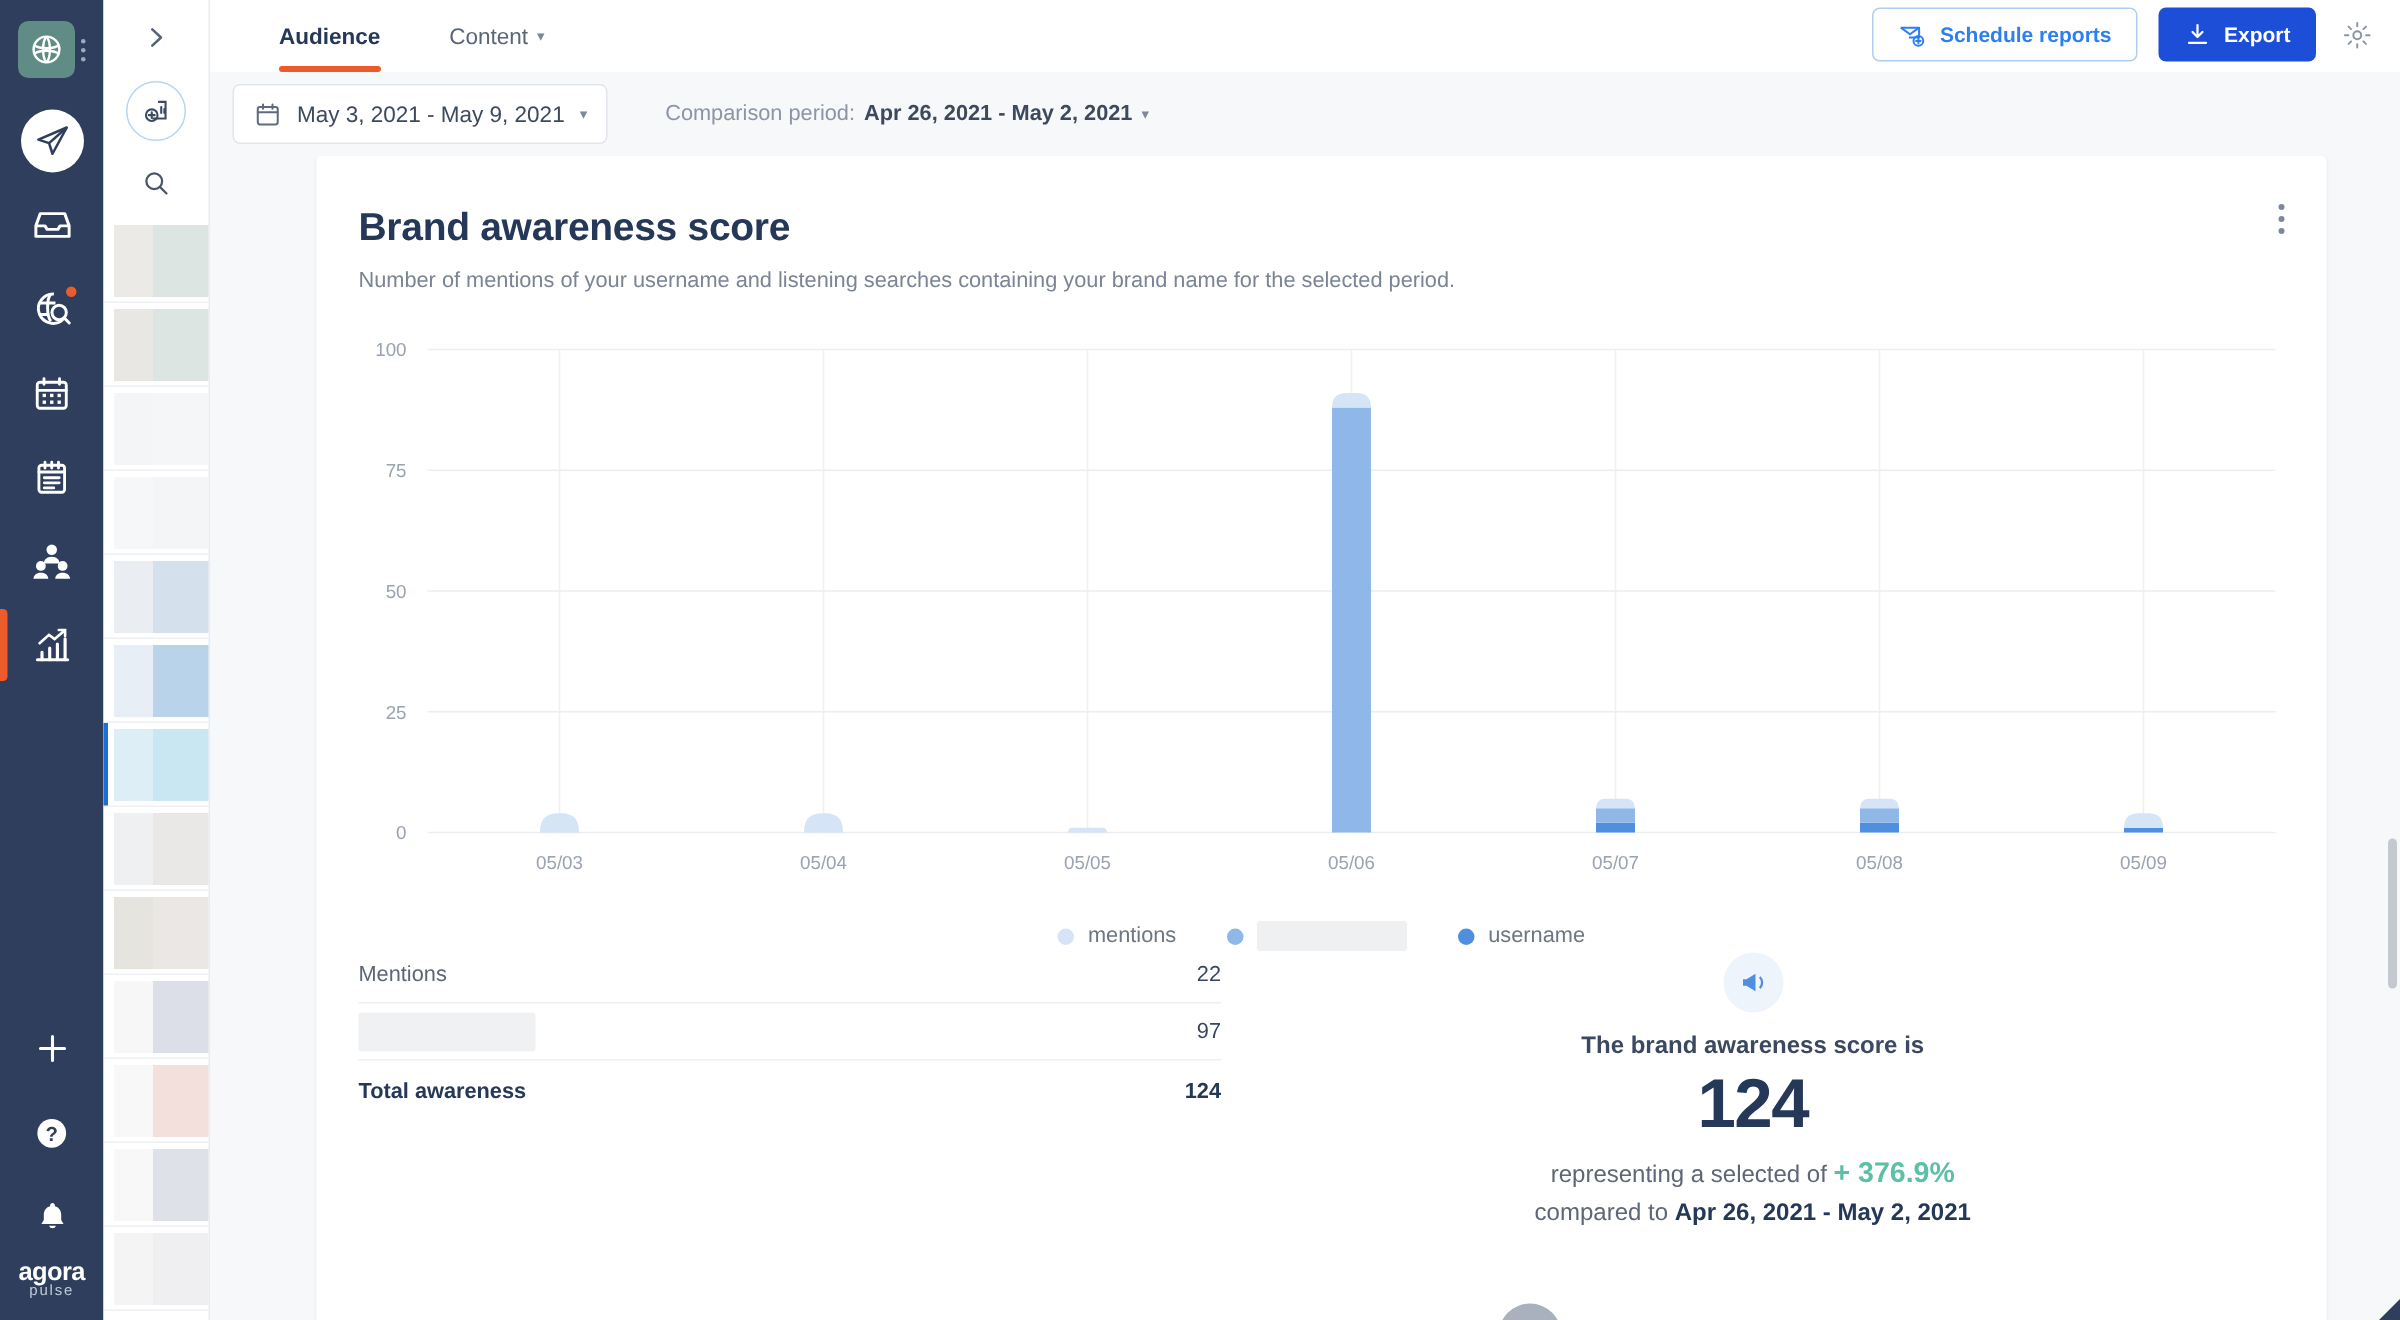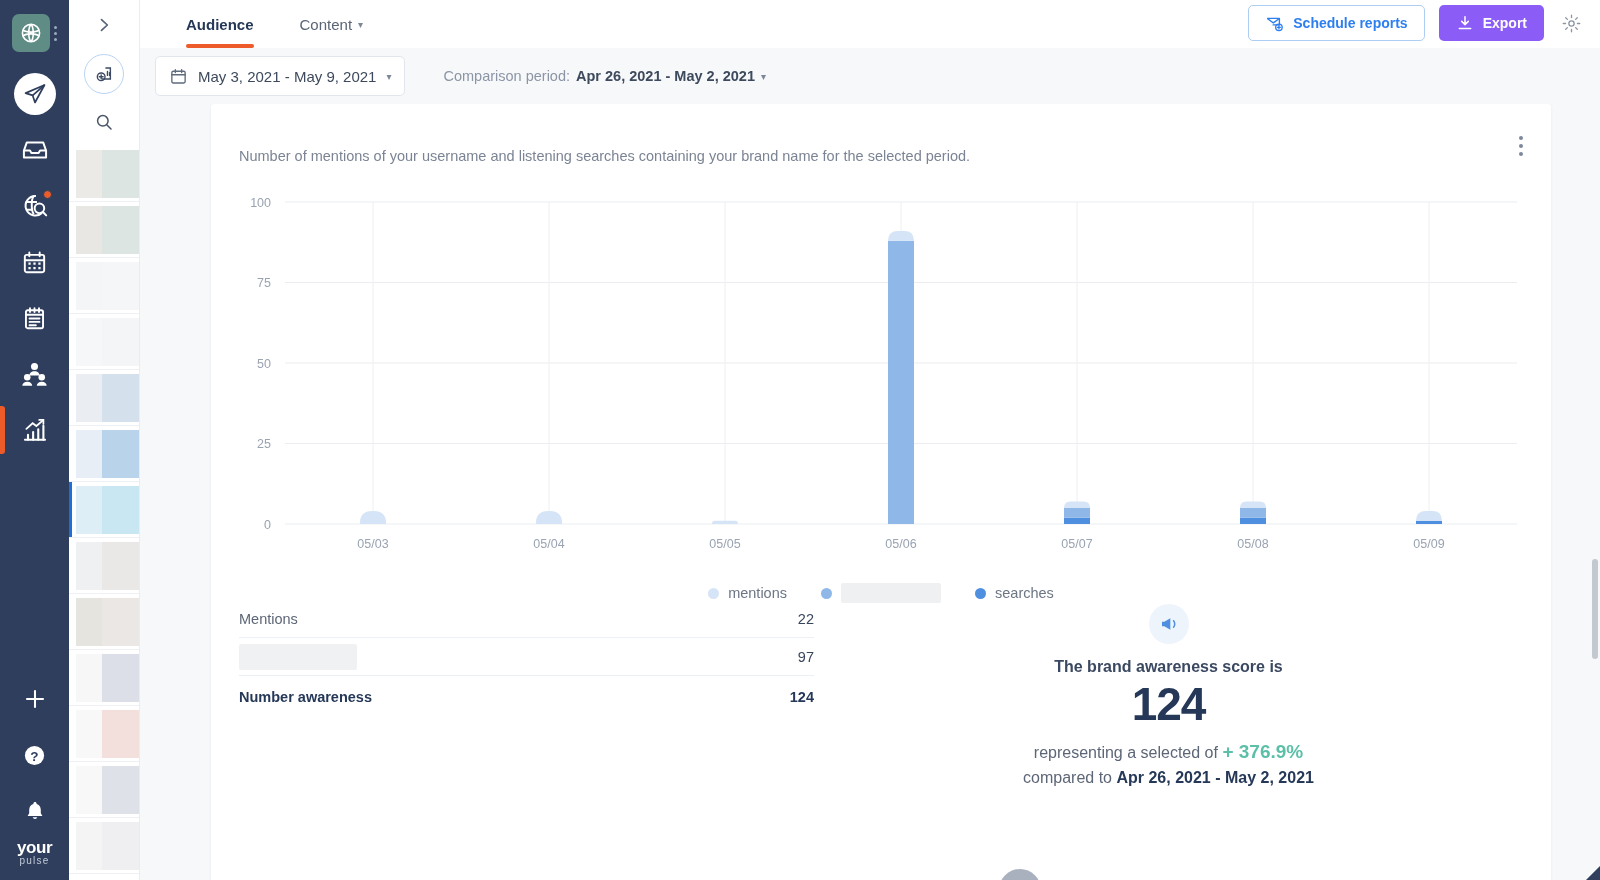--- a/index.html
+++ b/index.html
@@ -88,21 +88,21 @@
     margin-left: auto; display: flex; align-items: center; gap: 14px;
     padding-right: 16px; padding-bottom: 7px;
   }
   #schedule-reports {
     display: flex; align-items: center; gap: 9px; height: 36px; padding: 0 16px;
     border: 1px solid #aecdf2; border-radius: 5px; background: #fff;
     color: #2d7ff0; font-size: 14px; font-weight: 700; cursor: pointer;
   }
   #export-btn {
     display: flex; align-items: center; gap: 9px; height: 36px; padding: 0 17px;
-    border-radius: 5px; background: #8b5cf6; color: #fff;
+    border-radius: 5px; background: #1d4ed8; color: #fff;
     font-size: 14px; font-weight: 700; cursor: pointer; border: none;
   }
   #settings-gear { width: 26px; height: 26px; display: flex; align-items: center; justify-content: center; cursor: pointer; }
 
   
   #filterbar {
     position: absolute; left: 140px; top: 48px; width: 1460px; height: 56px;
     background: #f7f8fa; display: flex; align-items: center; padding-left: 15px; gap: 18px;
   }
   #date-picker {
@@ -293,21 +293,21 @@
       </svg>
     </div>
     <div class="nav-btn">
       <svg width="24" height="24" viewBox="0 0 24 24" fill="#ffffff" stroke="none">
         <path d="M12 3c-.9 0-1.6.7-1.6 1.6v.5C7.9 5.7 6.2 8 6.2 10.7v3.6L4.6 17h14.8l-1.6-2.7v-3.6c0-2.7-1.7-5-4.2-5.6v-.5C13.6 3.7 12.9 3 12 3z"></path>
         <path d="M9.7 18.2a2.4 2.4 0 0 0 4.6 0z"></path>
       </svg>
     </div>
 
     <div id="brand-mark">
-      <div class="b1">your</div>
+      <div class="b1">agora</div>
       <div class="b2">pulse</div>
     </div>
   </nav>
 
   <aside id="secondary-panel">
     <div class="sp-btn" style="height:50px;">
       <svg width="20" height="20" viewBox="0 0 24 24" fill="none" stroke="#56627a" stroke-width="2" stroke-linecap="round" stroke-linejoin="round">
         <path d="M9 5.5 16 12l-7 6.5"></path>
       </svg>
     </div>
@@ -432,20 +432,21 @@
       <span class="cmp-label">Comparison period:</span>
       <span class="cmp-value">Apr 26, 2021 - May 2, 2021</span>
       <span class="caret">▾</span>
     </div>
   </div>
 
   <main id="content">
     <section id="card">
 
       <div id="card-head">
+        <h1 id="card-title">Brand awareness score</h1>
         <p id="card-sub">Number of mentions of your username and listening searches containing your brand name for the selected period.</p>
         <div id="card-kebab">
             <i></i>
             <i></i>
             <i></i>
           </div>
       </div>
 
       <div id="chart-wrap">
         <svg id="chart-svg" viewBox="0 0 1284 380" preserveAspectRatio="none">
@@ -499,37 +500,37 @@
             <div class="legend-item">
               <span class="legend-dot" style="background: rgb(214, 228, 247);"></span>
               <span class="legend-text">mentions</span>
             </div>
             <div class="legend-item">
               <span class="legend-dot" style="background: rgb(143, 183, 232);"></span>
               <span class="legend-redacted"></span>
             </div>
             <div class="legend-item">
               <span class="legend-dot" style="background: rgb(78, 143, 224);"></span>
-              <span class="legend-text">searches</span>
+              <span class="legend-text">username</span>
             </div>
           </div>
       </div>
 
       <div id="bottom">
         <div id="stat-table">
             <div class="srow">
               <span>Mentions</span>
               <span class="sval">22</span>
             </div>
             <div class="srow">
               <span class="redacted-label"></span>
               <span class="sval">97</span>
             </div>
             <div class="srow total">
-              <span>Number awareness</span>
+              <span>Total awareness</span>
               <span class="sval">124</span>
             </div>
           </div>
 
         <div id="summary">
           <div id="summary-icon">
             <svg width="20" height="20" viewBox="0 0 24 24" fill="#4e8fe0" stroke="none">
               <path d="M3.6 9.4v5.2h2.8l7.2 4.4V5L6.4 9.4z"></path>
               <path d="M16.4 8.2a5.4 5.4 0 0 1 0 7.6l1.3 1.3a7.2 7.2 0 0 0 0-10.2z"></path>
             </svg>

